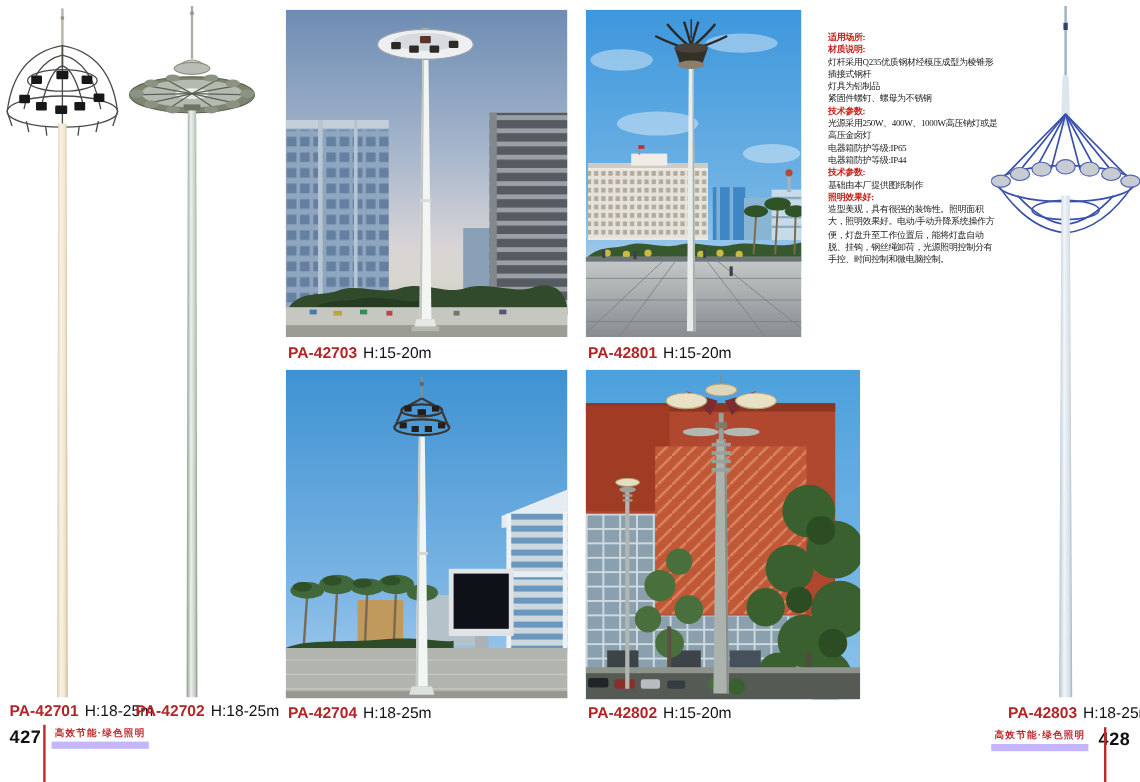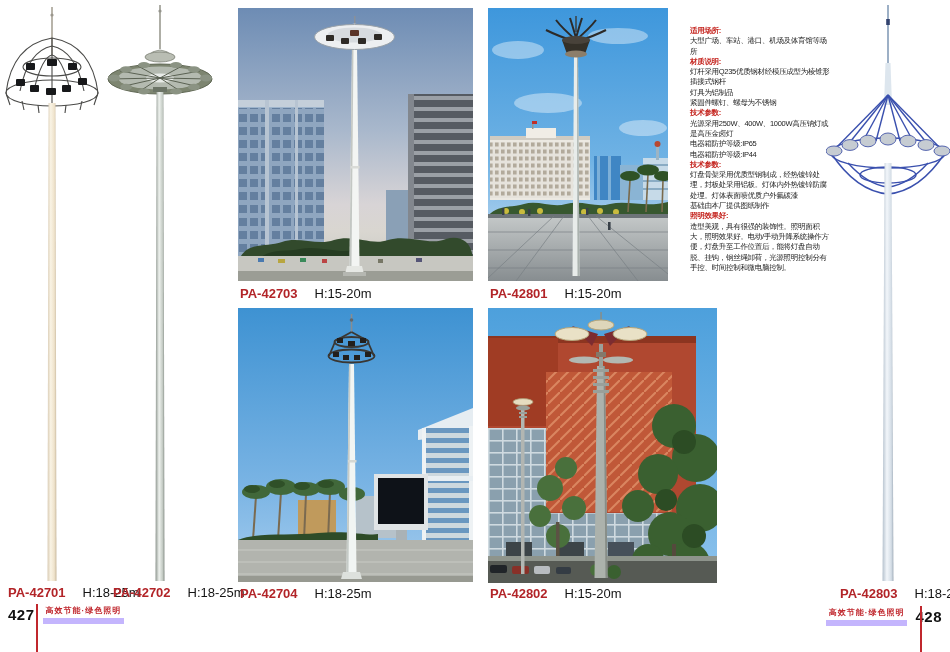--- a/index.html
+++ b/index.html
@@ -3,23 +3,23 @@
 <meta charset="utf-8">
 <style>
   html,body{margin:0;padding:0;background:#fff;}
   .page{position:relative;width:950px;height:652px;background:#ffffff;overflow:hidden;
         font-family:"Liberation Sans","DejaVu Sans",sans-serif;}
   .abs{position:absolute;}
   .photo{position:absolute;overflow:hidden;}
   .photo svg{display:block;}
   .prod-label{position:absolute;font-size:13px;white-space:nowrap;}
   .prod-label .code{color:#b22428;font-weight:bold;}
-  .prod-label .h{color:#141414;font-weight:normal;margin-left:17px;}
+  .prod-label .h{color:#141414;font-weight:normal;margin-left:5px;}
   .spec{position:absolute;left:690px;top:26px;width:142px;color:#222;
-        font-size:7.5px;line-height:10.3px;letter-spacing:-0.3px;}
+        font-size:7.5px;line-height:10.3px;letter-spacing:-0.3px;font-family:Liberation Serif, serif;}
   .spec h4{margin:0;padding:0;color:#c5251f;font-size:7.5px;font-weight:bold;}
   .spec p{margin:0;padding:0;}
   .footer-left{position:absolute;left:8px;top:604px;height:20px;display:flex;align-items:center;}
   .footer-right{position:absolute;right:8px;top:606px;height:20px;display:flex;align-items:center;}
   .pagenum{font-size:15px;font-weight:bold;color:#111;letter-spacing:0.5px;}
   .slogan{font-size:8px;font-weight:bold;color:#c0272d;letter-spacing:1px;
           border-bottom:6px solid #c4b5fd;padding:0 3px 2px 3px;white-space:nowrap;}
   .vrule-left{position:absolute;left:36px;top:604px;width:1.5px;height:48px;background:#c0272d;}
   .vrule-right{position:absolute;left:920px;top:606px;width:1.5px;height:46px;background:#c0272d;}
 </style>
@@ -523,31 +523,29 @@
   </div>
   <div class="prod-label" style="left:490px;top:586px">
     <span class="code">PA-42802</span><span class="h">H:15-20m</span>
   </div>
   <div class="prod-label" style="left:840px;top:586px">
     <span class="code">PA-42803</span><span class="h">H:18-25m</span>
   </div>
 
   <div class="spec">
     <h4>适用场所:</h4>
-    <p>大型广场、车站、港口、机场及体育馆等场所</p>
     <h4>材质说明:</h4>
     <p>灯杆采用Q235优质钢材经模压成型为棱锥形插接式钢杆</p>
     <p>灯具为铝制品</p>
     <p>紧固件螺钉、螺母为不锈钢</p>
     <h4>技术参数:</h4>
     <p>光源采用250W、400W、1000W高压钠灯或是高压金卤灯</p>
     <p>电器箱防护等级:IP65</p>
     <p>电器箱防护等级:IP44</p>
     <h4>技术参数:</h4>
-    <p>灯盘骨架采用优质型钢制成，经热镀锌处理，封板处采用铝板。灯体内外热镀锌防腐处理。灯体表面喷优质户外氟碳漆</p>
     <p>基础由本厂提供图纸制作</p>
     <h4>照明效果好:</h4>
     <p>造型美观，具有很强的装饰性。照明面积大，照明效果好。电动/手动升降系统操作方便，灯盘升至工作位置后，能将灯盘自动脱、挂钩，钢丝绳卸荷，光源照明控制分有手控、时间控制和微电脑控制。</p>
   </div>
 
   <div class="footer-left">
     <span class="pagenum">427</span>
     <span style="width:8px"></span>
     <span class="slogan">高效节能·绿色照明</span>
   </div>

